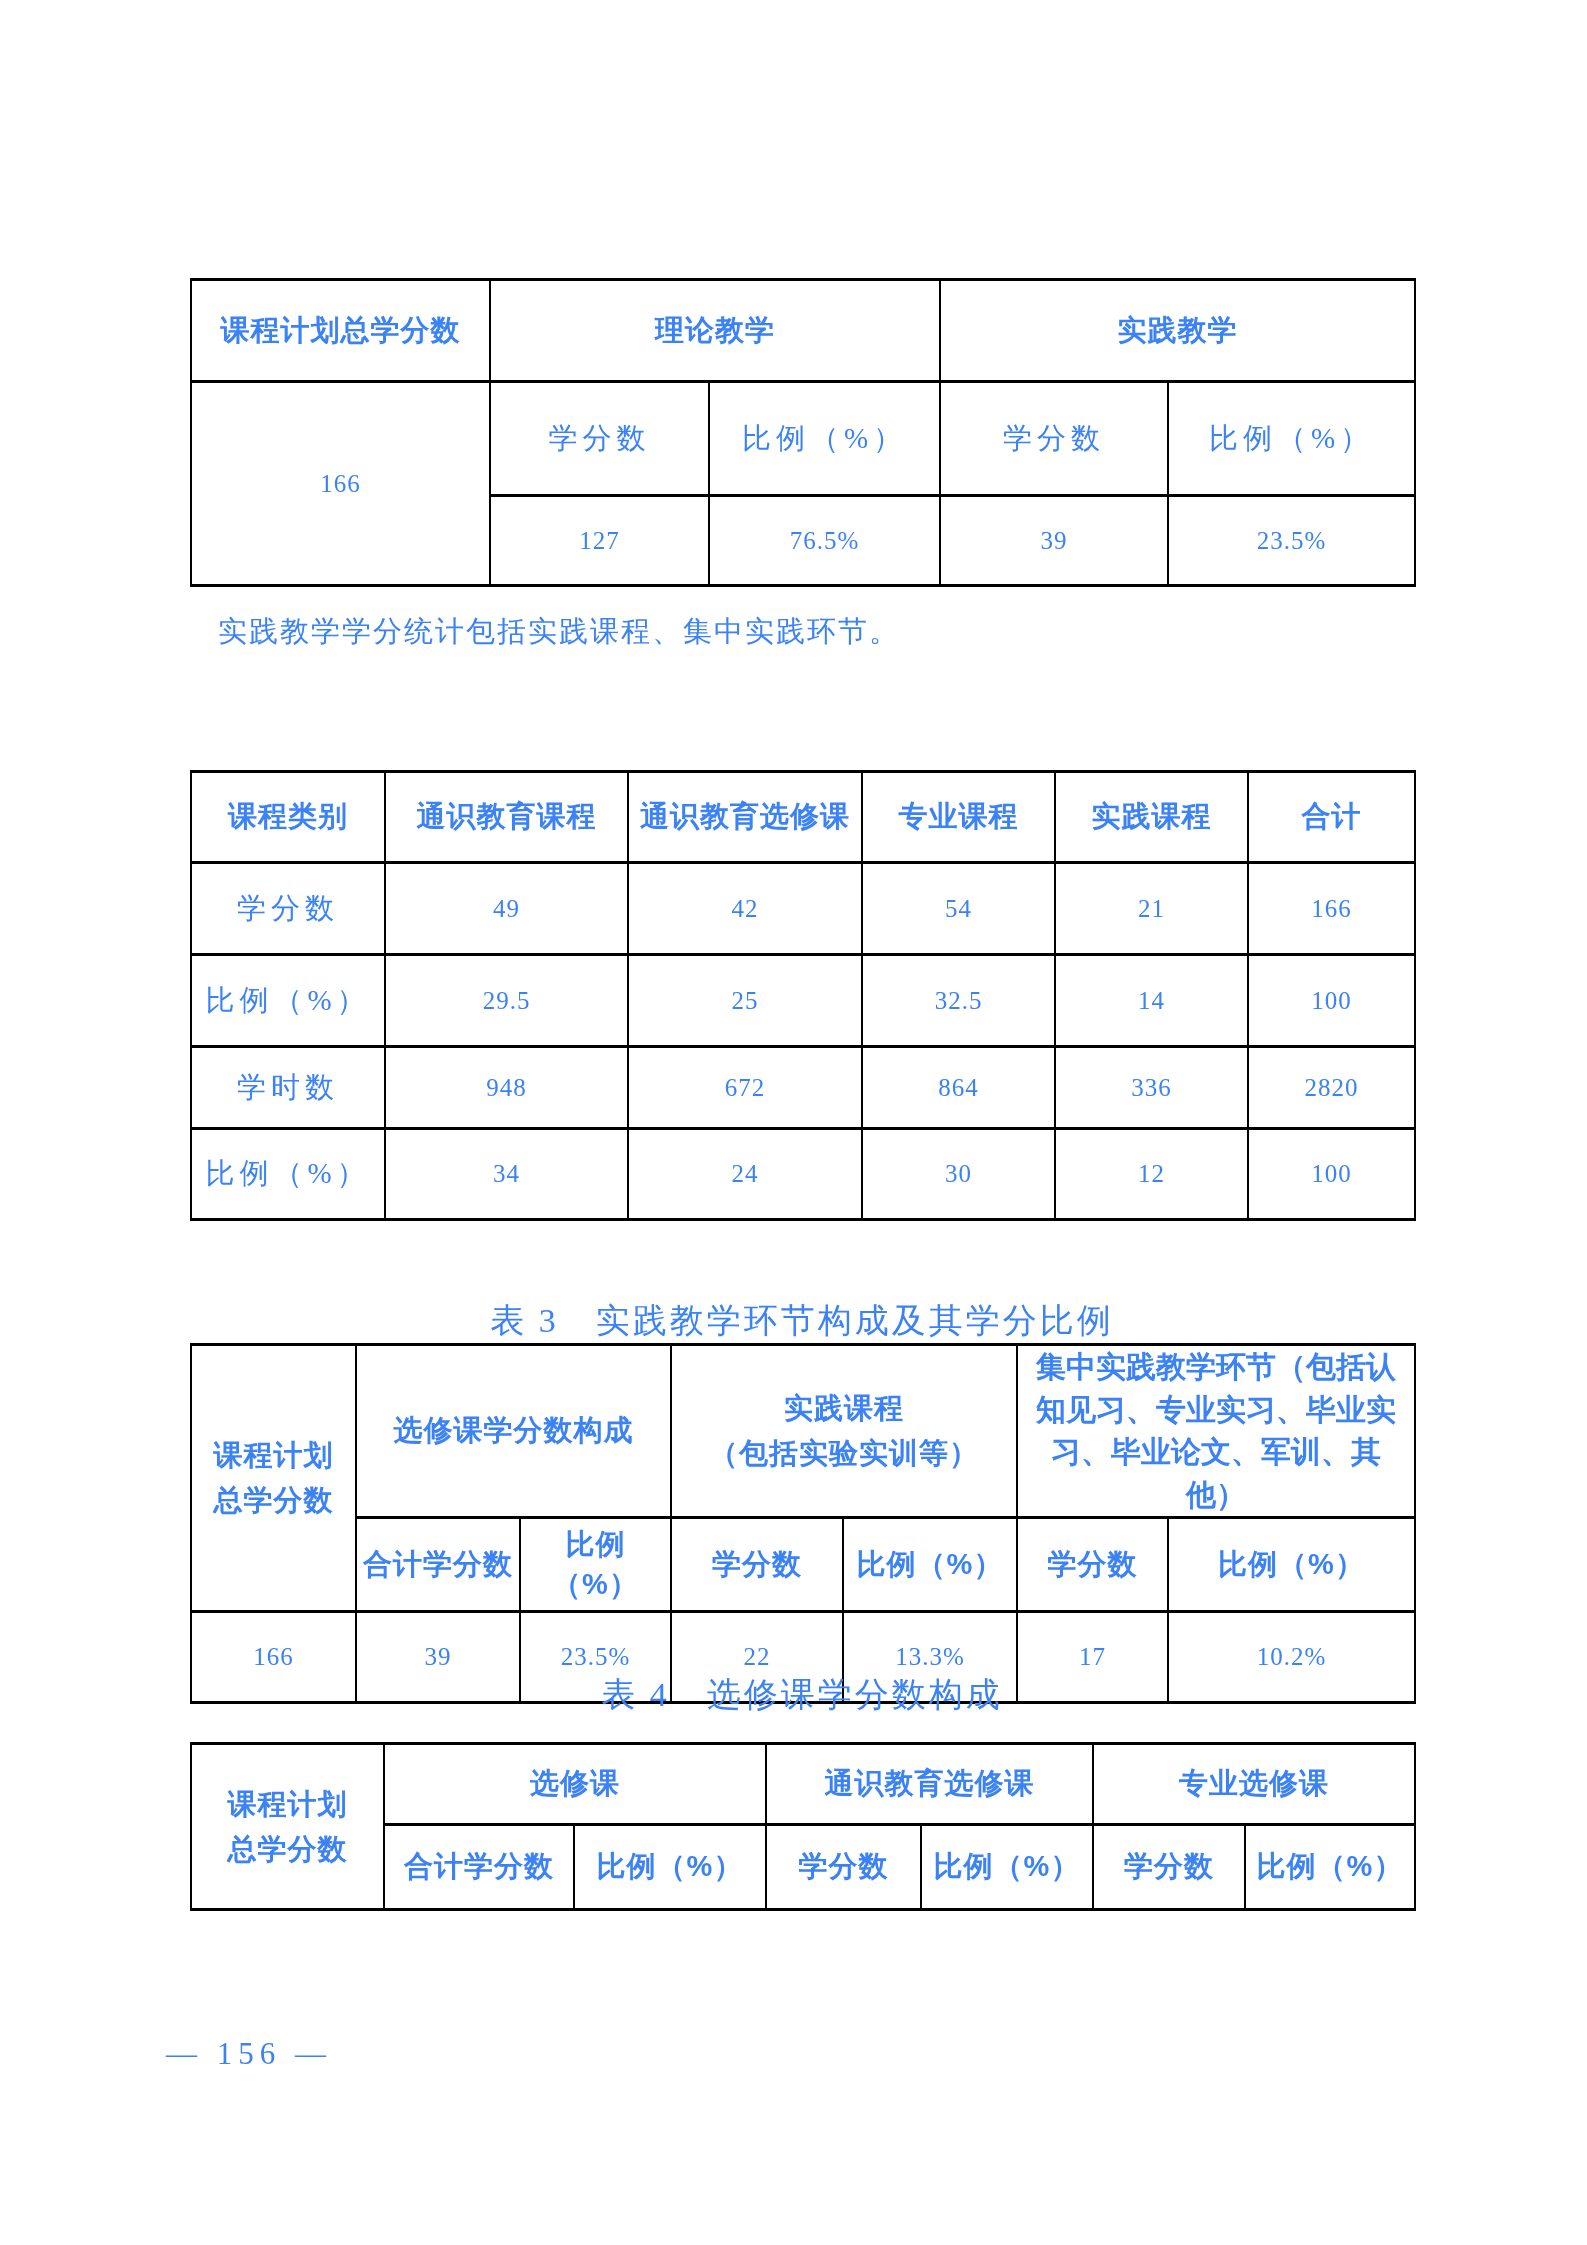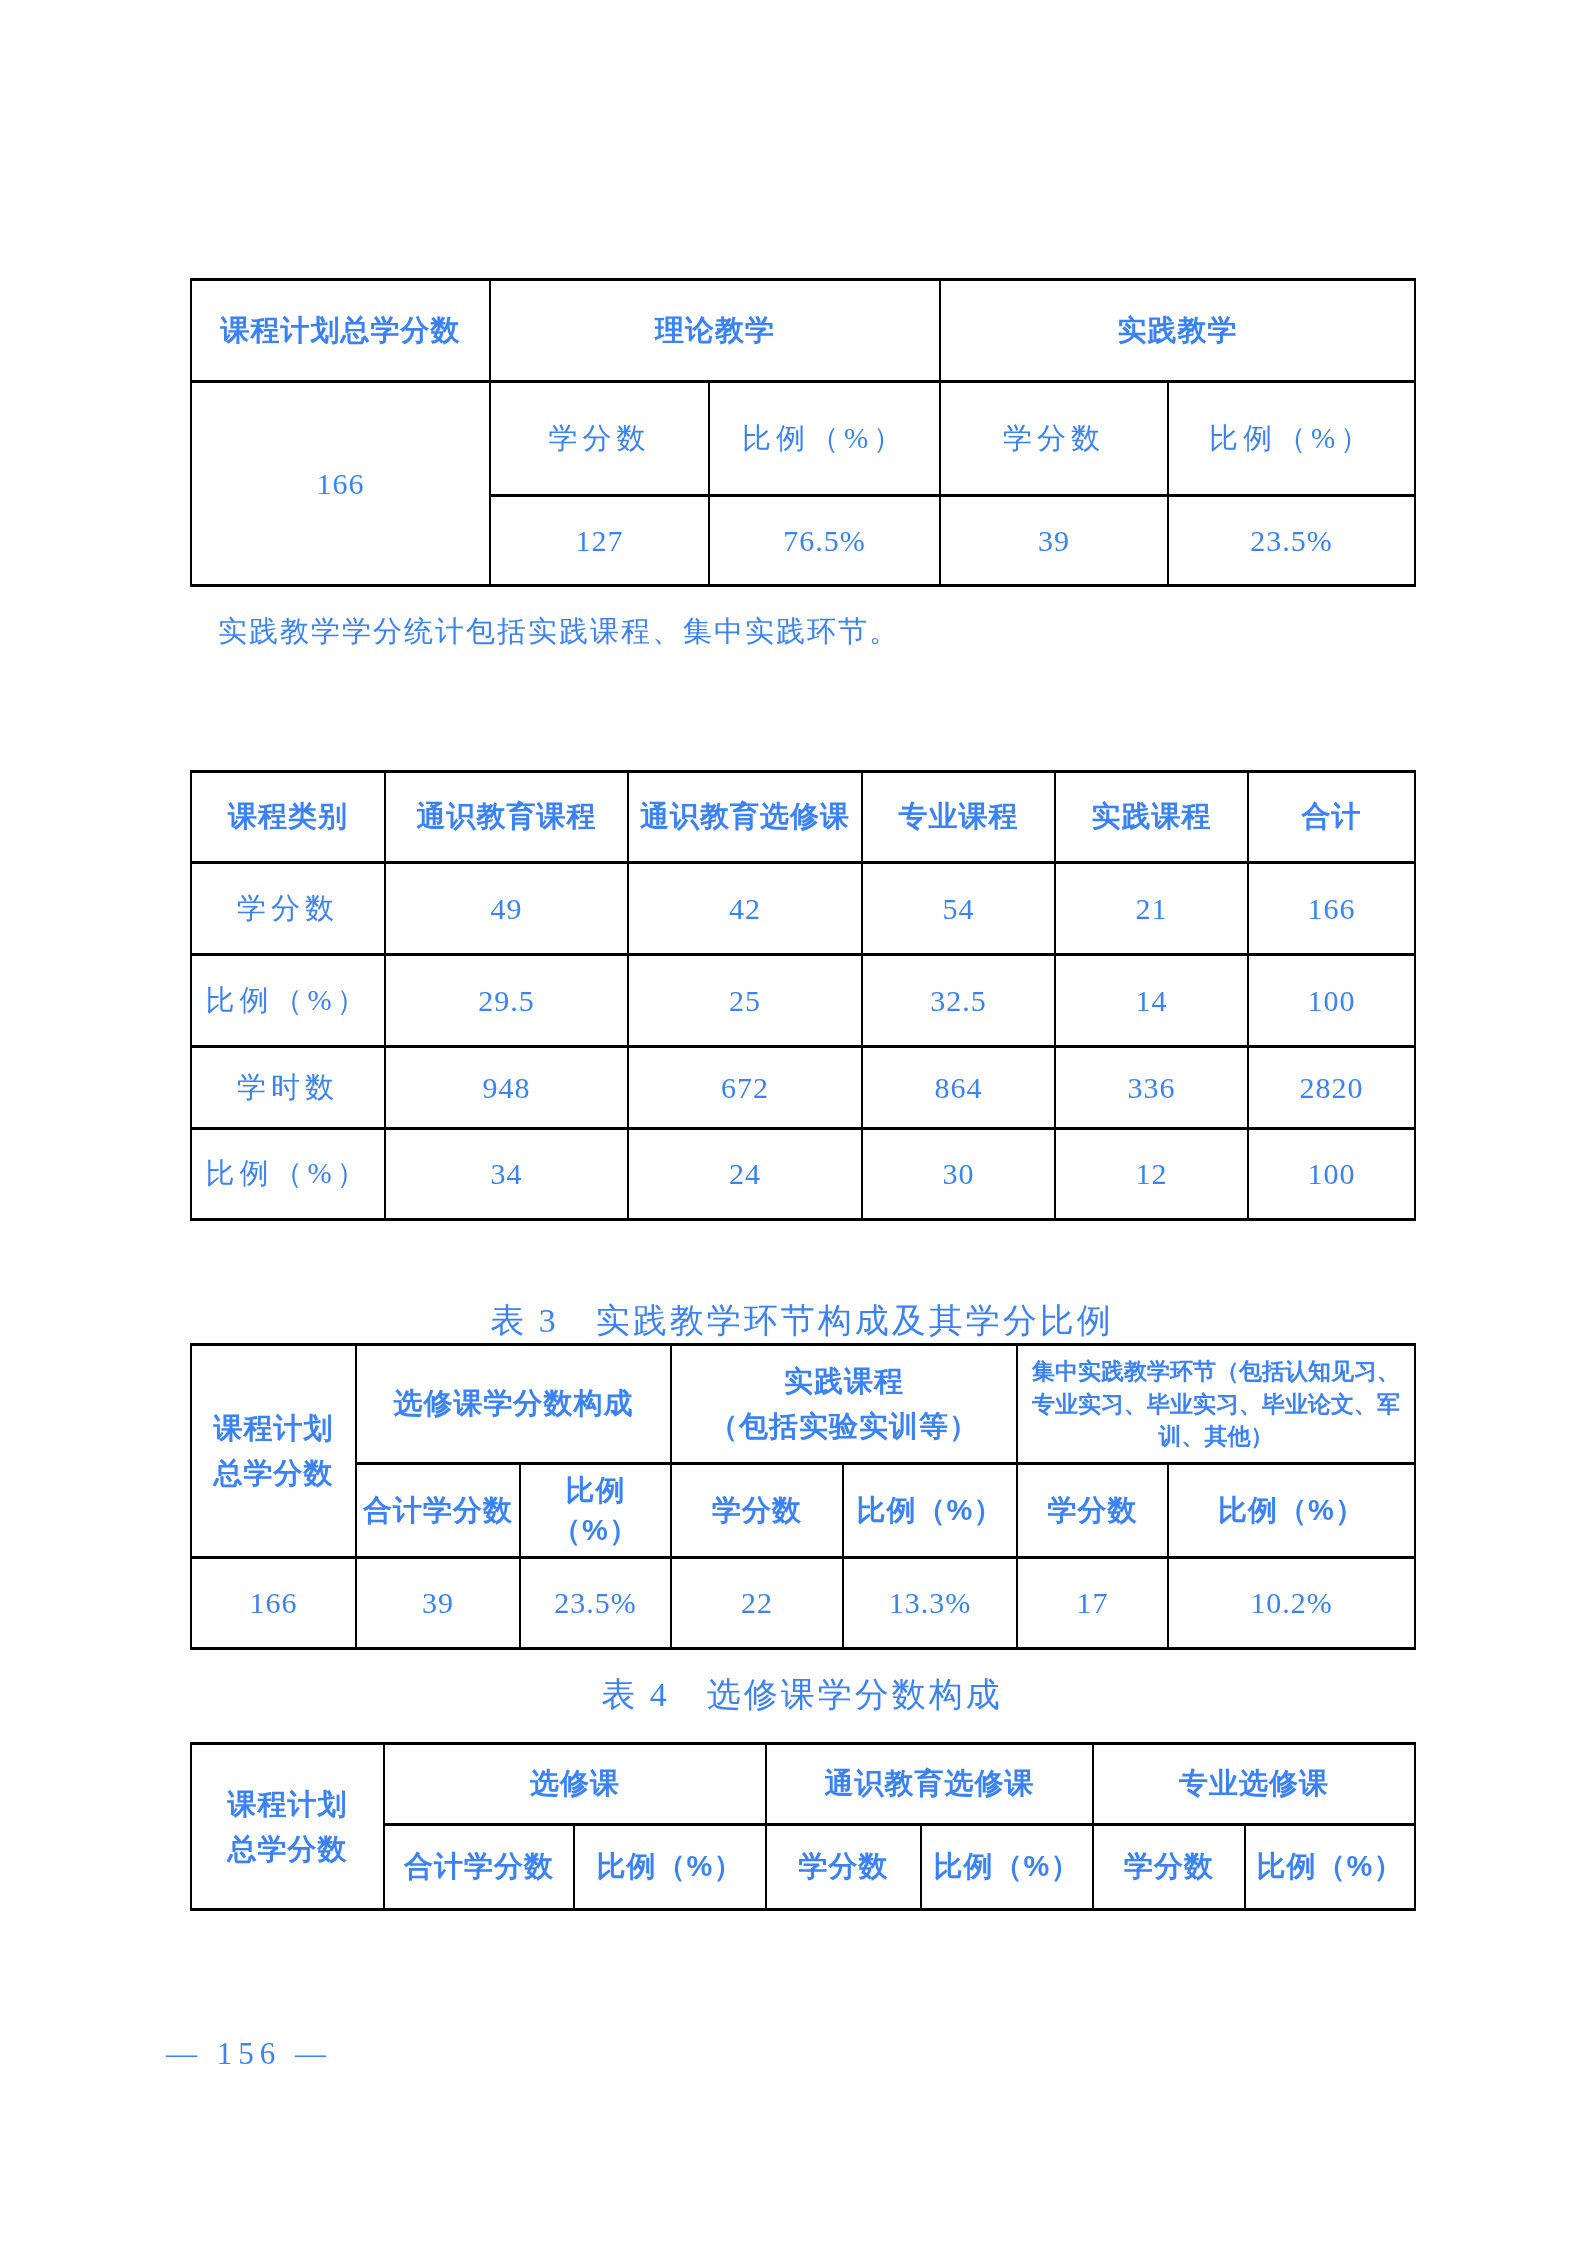--- a/index.html
+++ b/index.html
@@ -17,24 +17,24 @@
     text-align:center; vertical-align:middle; padding:0 5px;
     overflow:hidden;
   }
   .hd {
     font-family:"Liberation Sans", sans-serif; font-weight:bold;
     font-size:29px; letter-spacing:1px;
   }
   .lbl {
     font-family:"Liberation Serif", serif; font-size:29px; letter-spacing:5px;
   }
-  .num { font-family:"Liberation Serif", serif; font-size:30px; letter-spacing:1px;margin-left:36px; }
+  .num { font-family:"Liberation Serif", serif; font-size:25px; letter-spacing:1px;margin-left:36px; }
   .prewrap { white-space:pre-line; line-height:1.55; }
   .grp3 {
-    text-align:left; font-size:23px; letter-spacing:0;
+    text-align:left; font-size:30px; letter-spacing:0;
     line-height:1.42; padding:2px 7px;
   }
   .ttl {
     position:absolute; left:190px; width:1224px; text-align:center;
     font-size:34px; letter-spacing:3px; font-family:"Liberation Serif", serif;
   }
   .note {
     position:absolute; left:208px; top:612px; font-size:29px; letter-spacing:2px;
     font-family:"Liberation Serif", serif;
     margin-left:10px;

